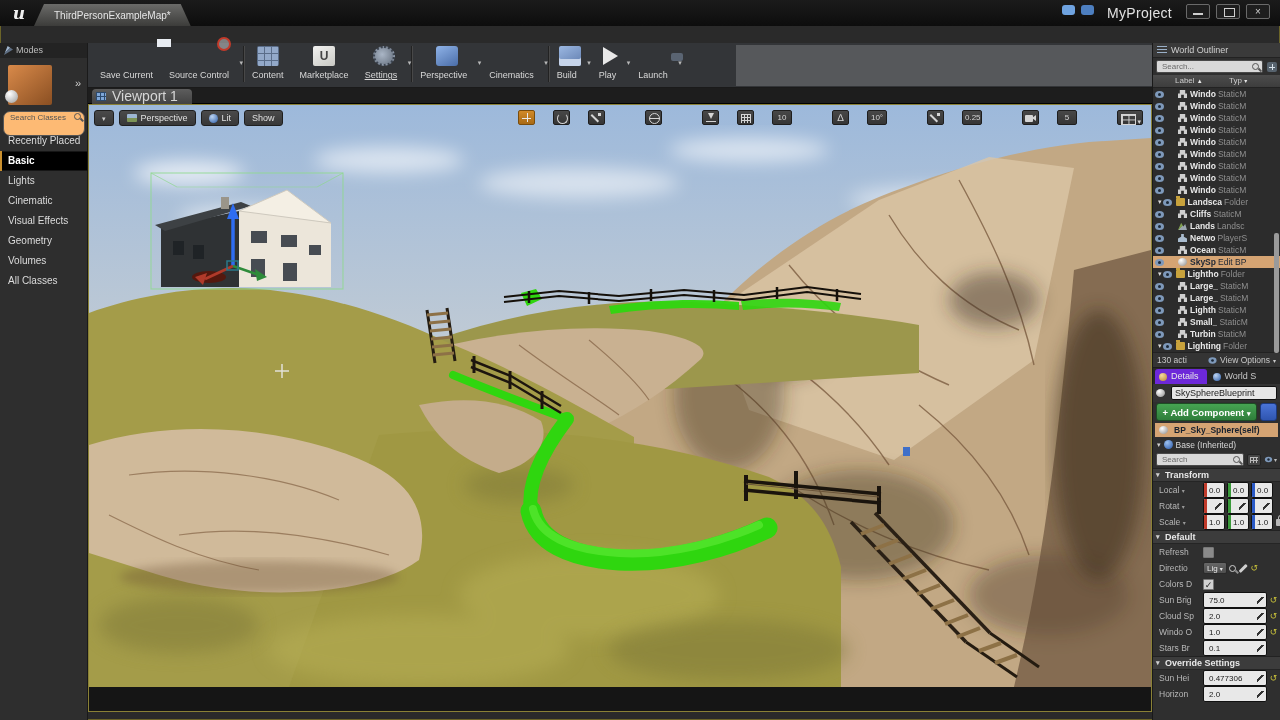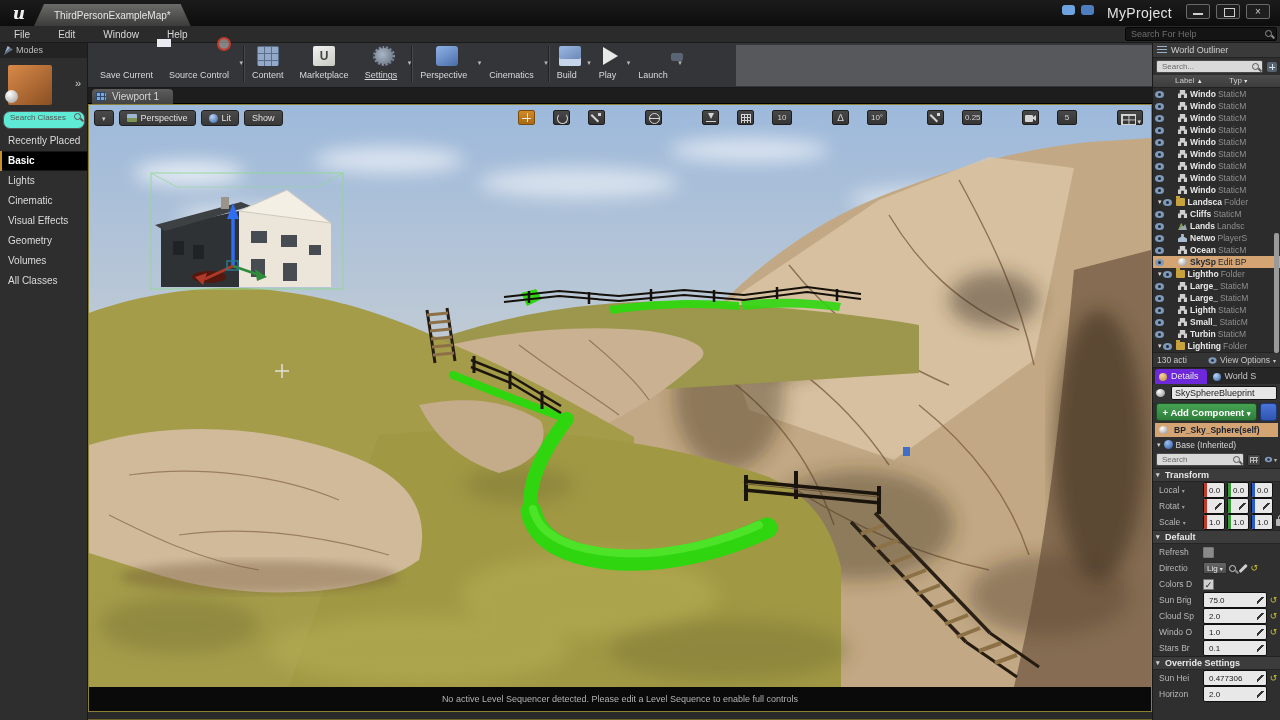--- a/index.html
+++ b/index.html
@@ -69,32 +69,32 @@
 
   
   #modes { left:0; top:43px; width:88px; height:677px; background:#2e2e2e; border-right:1px solid #1a1a1a; }
   #modes-header { height:15px; background:#232323; font-size:9px; color:#bdbdbd; padding:2px 0 0 16px; position:relative; }
   #modes-header .brush { position:absolute; left:4px; top:3px; width:9px; height:9px;
     background:linear-gradient(135deg,#9fb4cc 40%,#5f6f84 40%); clip-path:polygon(0 100%,40% 0,100% 40%); }
   #place-thumb { left:8px; top:22px; width:44px; height:40px; background:linear-gradient(140deg,#d98a4a,#8a4f22); border-radius:2px; position:absolute; }
   #place-thumb::after { content:""; position:absolute; left:-3px; bottom:2px; width:13px; height:13px; border-radius:50%;
     background:radial-gradient(circle at 35% 30%,#fff,#9a9a9a); }
   #modes-expand { right:8px; top:34px; position:absolute; color:#cfcfcf; font-size:11px; letter-spacing:-2px; }
-  #class-search { left:3px; top:68px; width:82px; height:18px; background:#5eead4; border:1px solid #555;
+  #class-search { left:3px; top:68px; width:82px; height:25px; background:#fdba74; border:1px solid #555;
     border-radius:7px; font-size:8px; color:#555; padding:1px 14px 0 6px; position:absolute; }
   #class-search .mag { position:absolute; right:3px; top:1px; border-color:#555; } #class-search .mag::after{ background:#555; }
   #mode-list { position:absolute; left:0; top:88px; width:88px; }
   .mode-item { height:20px; font-size:10px; color:#dcdcdc; padding:4px 0 0 8px; }
   .mode-item.selected { background:#000000; box-shadow:inset 2px 0 0 #c98f2e, inset 0 0 0 1px #161616; color:#ffffff;font-weight:bold; }
 
   
   #vp-wrap { left:88px; top:88px; width:1064px; height:624px; background:#151515; }
   #vp-tabstrip { height:16px; background:#1d1d1d; border-bottom:1px solid #000; position:relative; }
   #vp-tab { position:absolute; left:4px; top:1px; height:15px; padding:0 14px 0 20px; background:linear-gradient(#5d5d5d,#424242);
-    border-radius:4px 4px 0 0; font-size:10px; color:#d6d6d6; line-height:15px; }
+    border-radius:4px 4px 0 0; font-size:14px; color:#d6d6d6; line-height:15px; }
   #vp-tab .grid-ic { position:absolute; left:4px; top:3px; width:10px; height:9px; background:#7ea6d8;
     background-image:linear-gradient(#2c4a6e 1px,transparent 1px),linear-gradient(90deg,#2c4a6e 1px,transparent 1px);
     background-size:4px 4px; }
   #vp-box { position:absolute; left:0; top:16px; width:1064px; height:608px; border:1px solid #8a8136; }
   #vp-scene { position:absolute; left:0; top:0; width:1062px; height:582px; background:#9eb9da; }
   #vp-status { position:absolute; left:0; top:582px; width:1062px; height:24px; background:#0a0a0a;
     font-size:9px; color:#b2b2b2; text-align:center; line-height:24px; }
   
   #vp-tools-left { position:absolute; left:5px; top:5px; display:flex; gap:5px; }
   .vpbtn { height:16px; background:linear-gradient(#4a4a4a,#383838); border:1px solid #1f1f1f; border-radius:3px;
@@ -245,31 +245,20 @@
       <span class="bubble b2"></span>
     </div>
     <div id="project-name" class="abs">MyProject</div>
     <div id="win-btns" class="abs">
       <div class="winbtn min"></div>
       <div class="winbtn max"></div>
       <div class="winbtn">×</div>
     </div>
   </div>
 
-  <div id="menubar" class="abs">
-    <div>
-      <div class="menu-item">File</div>
-        <div class="menu-item">Edit</div>
-        <div class="menu-item">Window</div>
-        <div class="menu-item">Help</div>
-    </div>
-    <div id="help-search" class="abs">
-      <span>Search For Help</span><span class="mag"></span>
-    </div>
-  </div>
 
   <div id="toolbar" class="abs">
     <div class="filler"></div>
     <div class="tb-group" style="left:4px;">
       <div class="tb-btn">
         <span class="tb-ic ic-save"></span>
         <div class="cap">Save Current</div>
       </div>
       <div class="tb-btn" style="padding-right:14px;">
         <span class="tb-ic ic-src"></span>
@@ -610,21 +599,20 @@
         <div class="tool-sq val-sq">0.25</div>
         <div class="tool-gap"></div>
         <div class="tool-sq g-cam"></div>
         <div class="tool-sq val-sq">5</div>
         <div class="tool-gap"></div>
         <div class="tool-sq g-layout">
             <span class="caret">▾</span>
           </div>
       </div>
 
-      <div id="vp-status">No active Level Sequencer detected. Please edit a Level Sequence to enable full controls</div>
     </div>
   </div>
 
   <div id="rightcol" class="abs">
 
     <div class="panel-header">
       <span class="list-ic"></span>
       <span>World Outliner</span>
     </div>
     <div class="searchrow" id="outliner-search">

